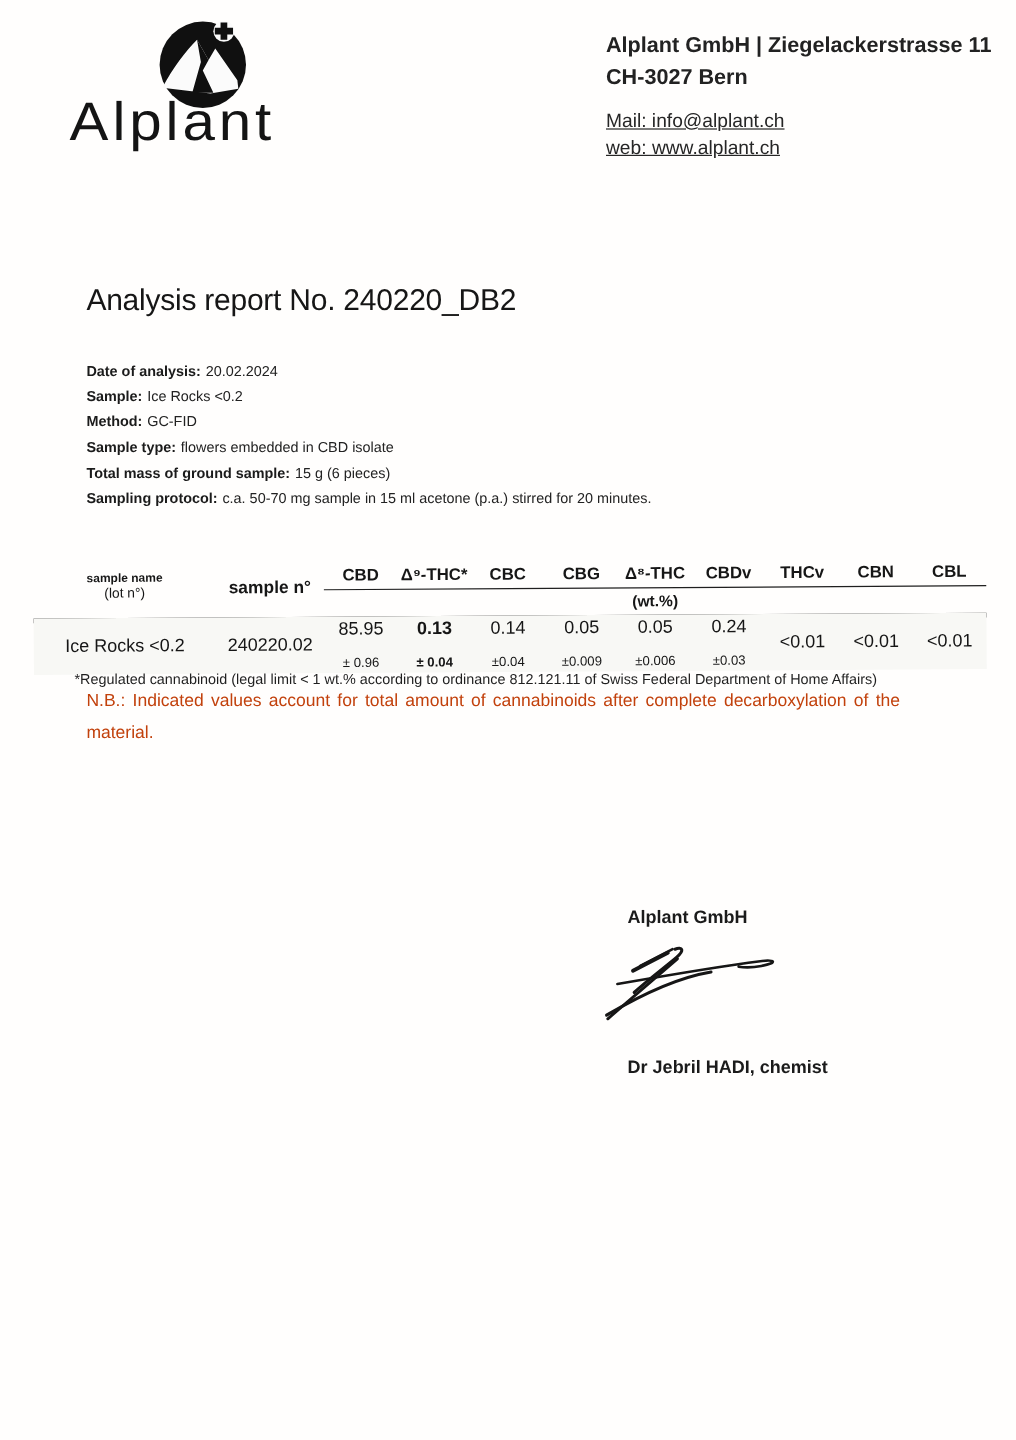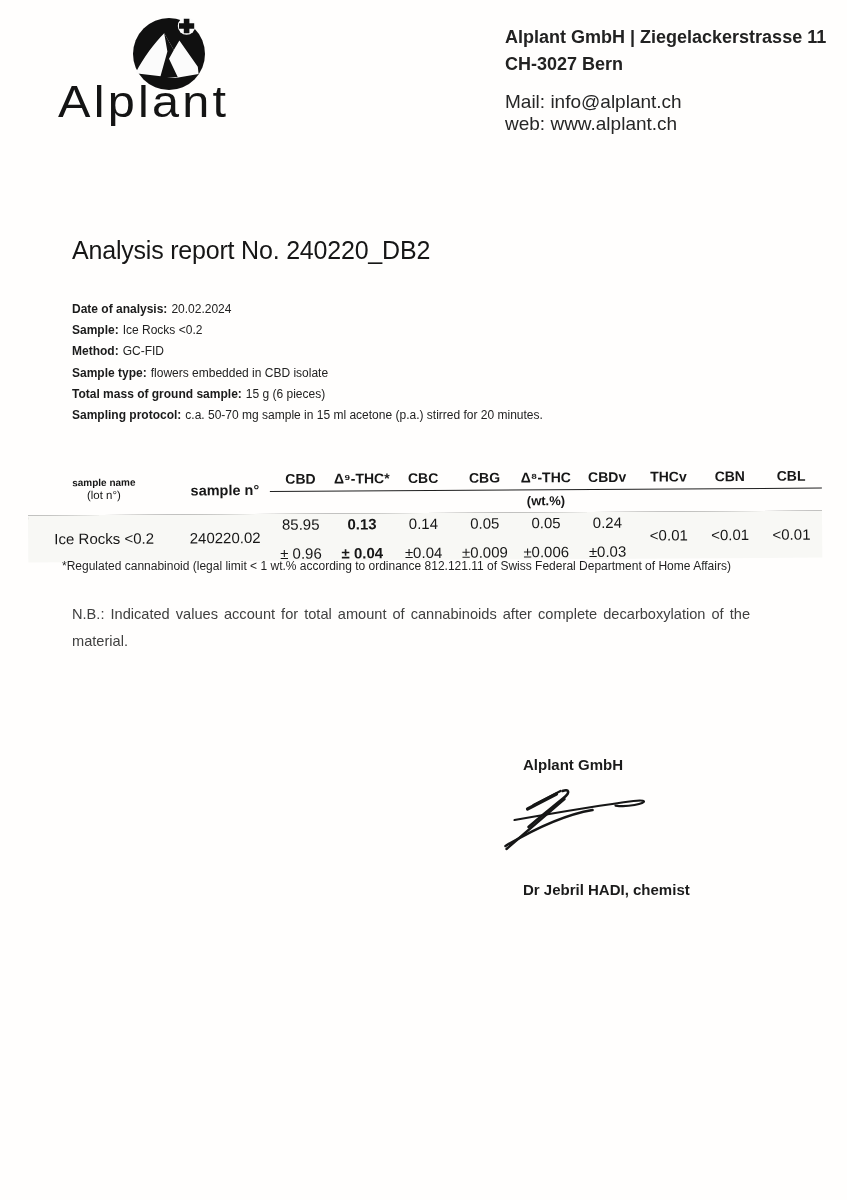--- a/index.html
+++ b/index.html
@@ -15,21 +15,21 @@
   .logo-icon{position:absolute;left:126px;top:14px;}
   .logo-wordmark{
     position:absolute;left:58px;top:76px;
     font-size:45px;font-weight:400;letter-spacing:3px;color:#141414;
     transform:scaleX(1.08);transform-origin:left top;
     white-space:nowrap;
   }
   .company-block{position:absolute;left:505px;top:24px;width:340px;}
   .company-line{font-size:18px;font-weight:600;line-height:27px;color:#222;}
   .contact-block{margin-top:13px;}
-  .contact-line{font-size:19px;line-height:22px;color:#262626;}
+  .contact-line{font-size:16px;line-height:22px;color:#262626;text-decoration:underline;}
   
   .report-title{
     position:absolute;left:72px;top:236px;
     font-size:25px;font-weight:400;color:#161616;letter-spacing:-0.2px;
   }
   
   .details{position:absolute;left:72px;top:299px;font-size:12px;line-height:21.2px;color:#222;}
   .detail-line .lbl{font-weight:700;margin-right:4px;color:#1b1b1b;}
   
   .tbl{
@@ -52,28 +52,28 @@
   }
   .h-col{text-align:center;font-size:14px;font-weight:700;white-space:nowrap;}
   .h-unit{grid-column:3 / 12;grid-row:2;text-align:center;font-size:13px;font-weight:700;padding-top:3px;}
   .thick-rule{grid-column:1 / -1;grid-row:3;border-top:4px solid #1a1a1a;height:0;}
   .row-bg{grid-column:1 / -1;grid-row:4;background:#f8f8f5;}
   .d-name{grid-column:1;grid-row:4;display:flex;align-items:center;justify-content:center;font-size:15px;}
   .d-num{grid-column:2;grid-row:4;display:flex;align-items:center;justify-content:center;font-size:15px;}
   .d-group{grid-column:3 / 12;grid-row:4;display:grid;grid-template-columns:repeat(9,1fr);}
   .d-cell{display:flex;flex-direction:column;align-items:center;justify-content:center;}
   .d-val{font-size:15px;line-height:17px;}
-  .d-unc{font-size:15px;line-height:13px;margin-top:14px;min-height:0;}
+  .d-unc{font-size:11px;line-height:13px;margin-top:14px;min-height:0;}
   .d-unc:empty{display:none;}
   .d-cell.emph .d-val,.d-cell.emph .d-unc{font-weight:700;}
   .footnote{position:absolute;left:62px;top:559px;font-size:12px;color:#1f1f1f;white-space:nowrap;}
   
   .nb-text{
-    position:absolute;left:72px;top:586px;width:678px;
-    font-size:14.6px;line-height:27px;color:#404040;
+    position:absolute;left:72px;top:556px;width:678px;
+    font-size:14.6px;line-height:27px;color:#c2410c;
     text-align:justify;
   }
   
   .sig-company{position:absolute;left:523px;top:756px;font-size:15px;font-weight:700;color:#1b1b1b;}
   .sig-svg{position:absolute;left:497px;top:784px;}
   .sig-name{position:absolute;left:523px;top:881px;font-size:15px;font-weight:700;color:#1b1b1b;}
 </style>
 </head>
 <body>
 

